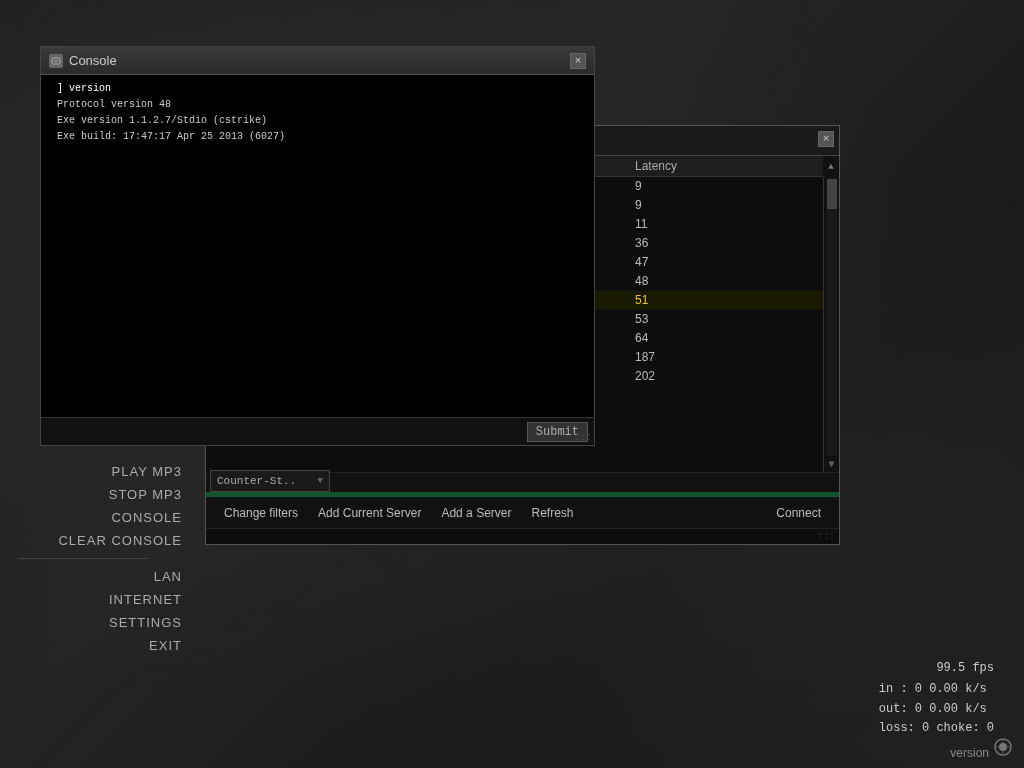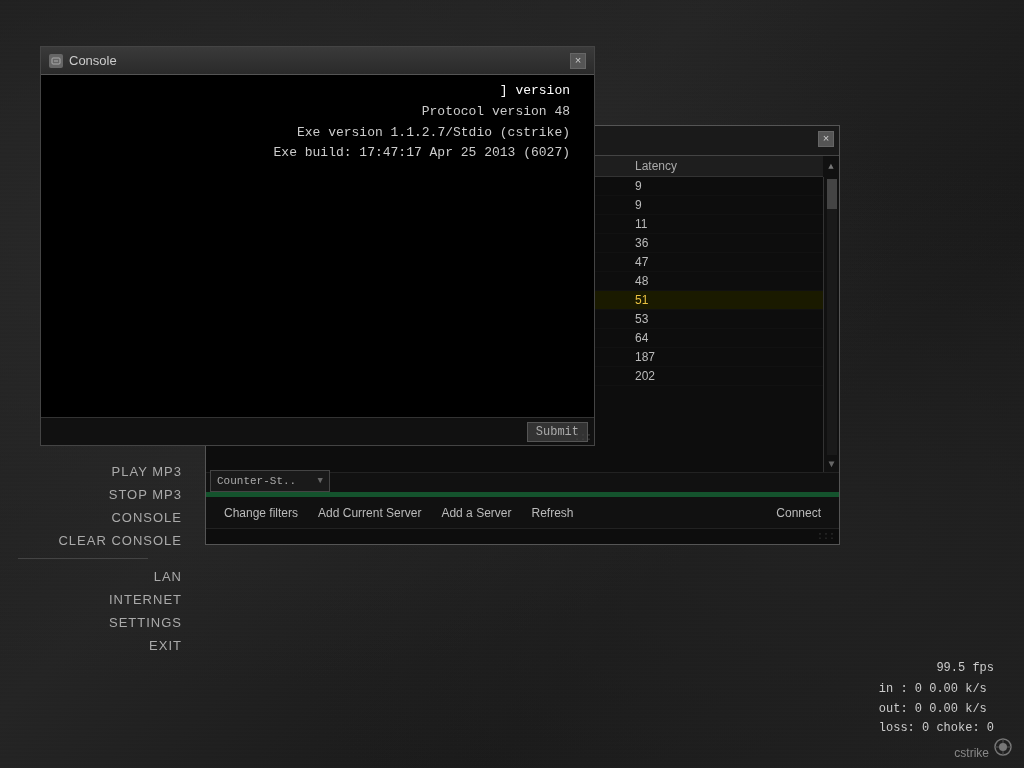--- a/index.html
+++ b/index.html
@@ -117,27 +117,26 @@
       color: #ccc;
       font-size: 11px;
       display: flex;
       align-items: center;
       justify-content: center;
       cursor: pointer;
     }
 
     .console-output {
       flex: 1;
-      padding: 6px 24px;
+      padding: 6px 16px;
       overflow-y: auto;
       color: #ccc;
-      font-size: 13px;
+      font-size: 10px;
       line-height: 1.6;
       background: #000;
-      text-align: right;
     }
 
     .console-input-area {
       height: 28px;
       background: #111;
       border-top: 1px solid #333;
       display: flex;
       align-items: center;
       padding: 0 6px;
       flex-shrink: 0;
@@ -532,21 +531,21 @@
   </div>
 </div>
 
 <div class="stats-overlay">
   <div class="stats-fps">99.5 fps</div>
   <div>in :  0 0.00 k/s</div>
   <div>out:  0 0.00 k/s</div>
   <div>loss: 0 choke: 0</div>
 </div>
 
-<div class="servers-text">cstrike</div>
+<div class="servers-text">version</div>
 
 <div class="steam-icon">
   <svg width="18" height="18" viewBox="0 0 18 18" fill="#888">
     <circle cx="9" cy="9" r="8" fill="none" stroke="#777" stroke-width="1.5"></circle>
     <circle cx="9" cy="9" r="4" fill="#777"></circle>
     <path d="M9 1 L9 5 M9 13 L9 17 M1 9 L5 9 M13 9 L17 9" stroke="#555" stroke-width="1"></path>
   </svg>
 </div>
 
 </body></html>

